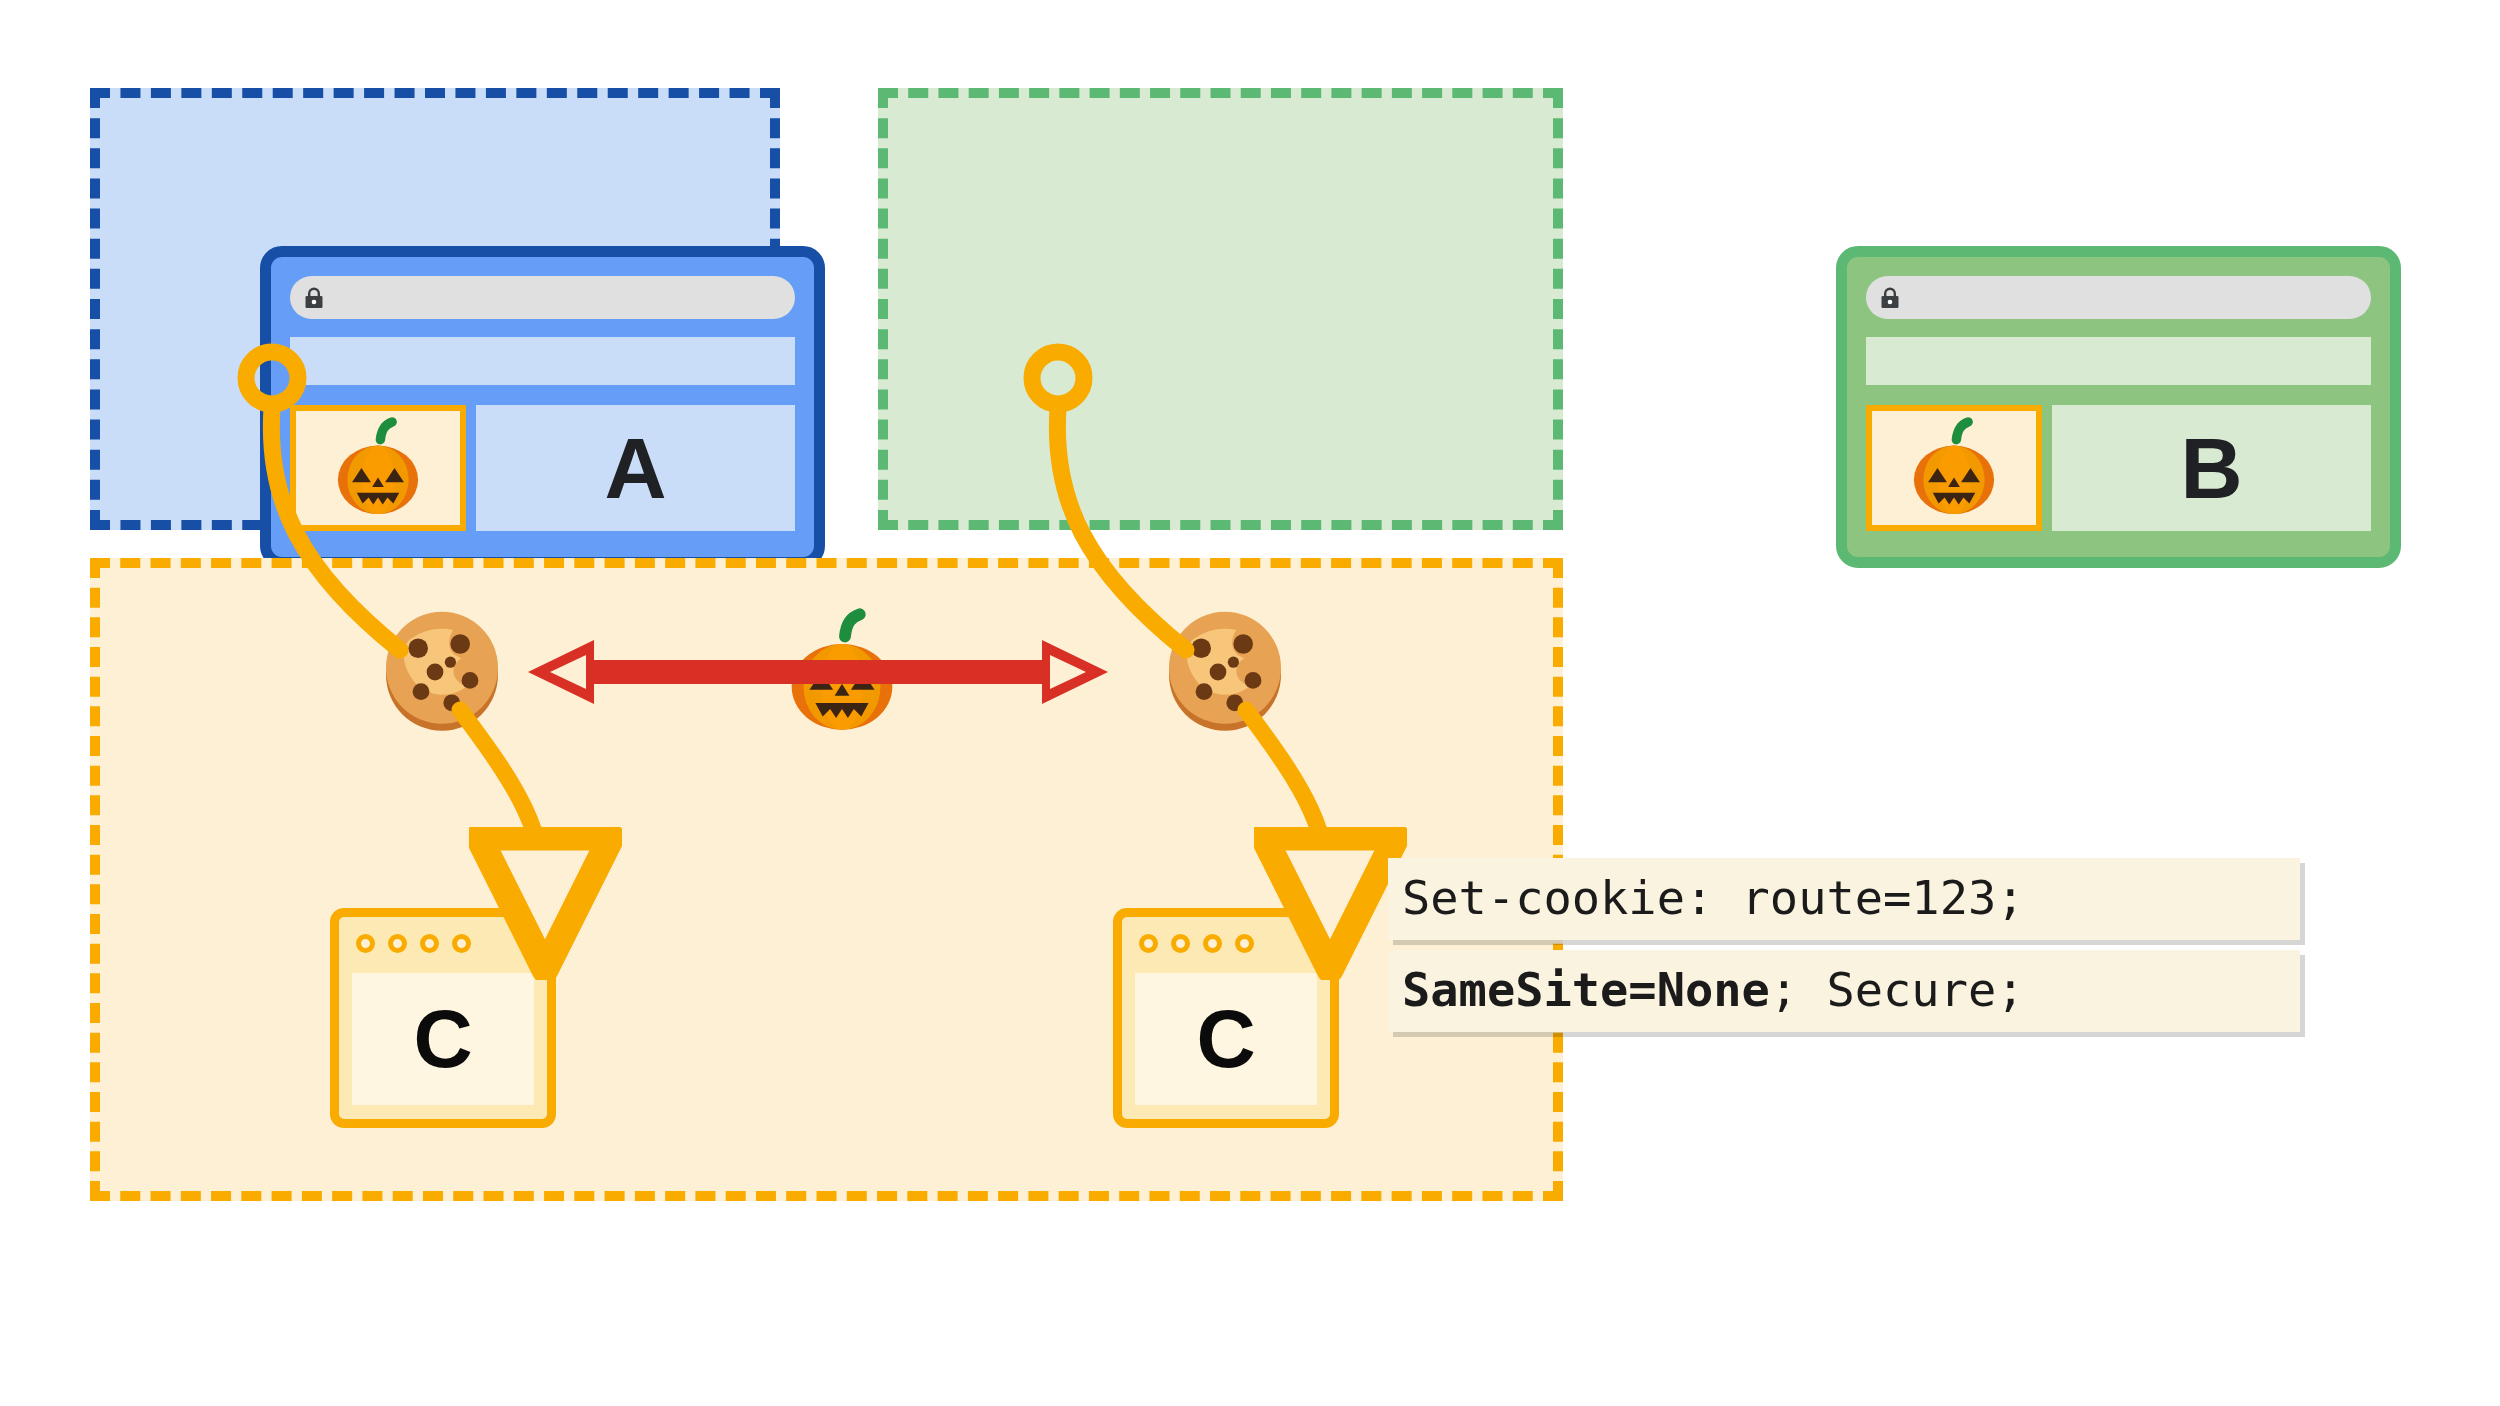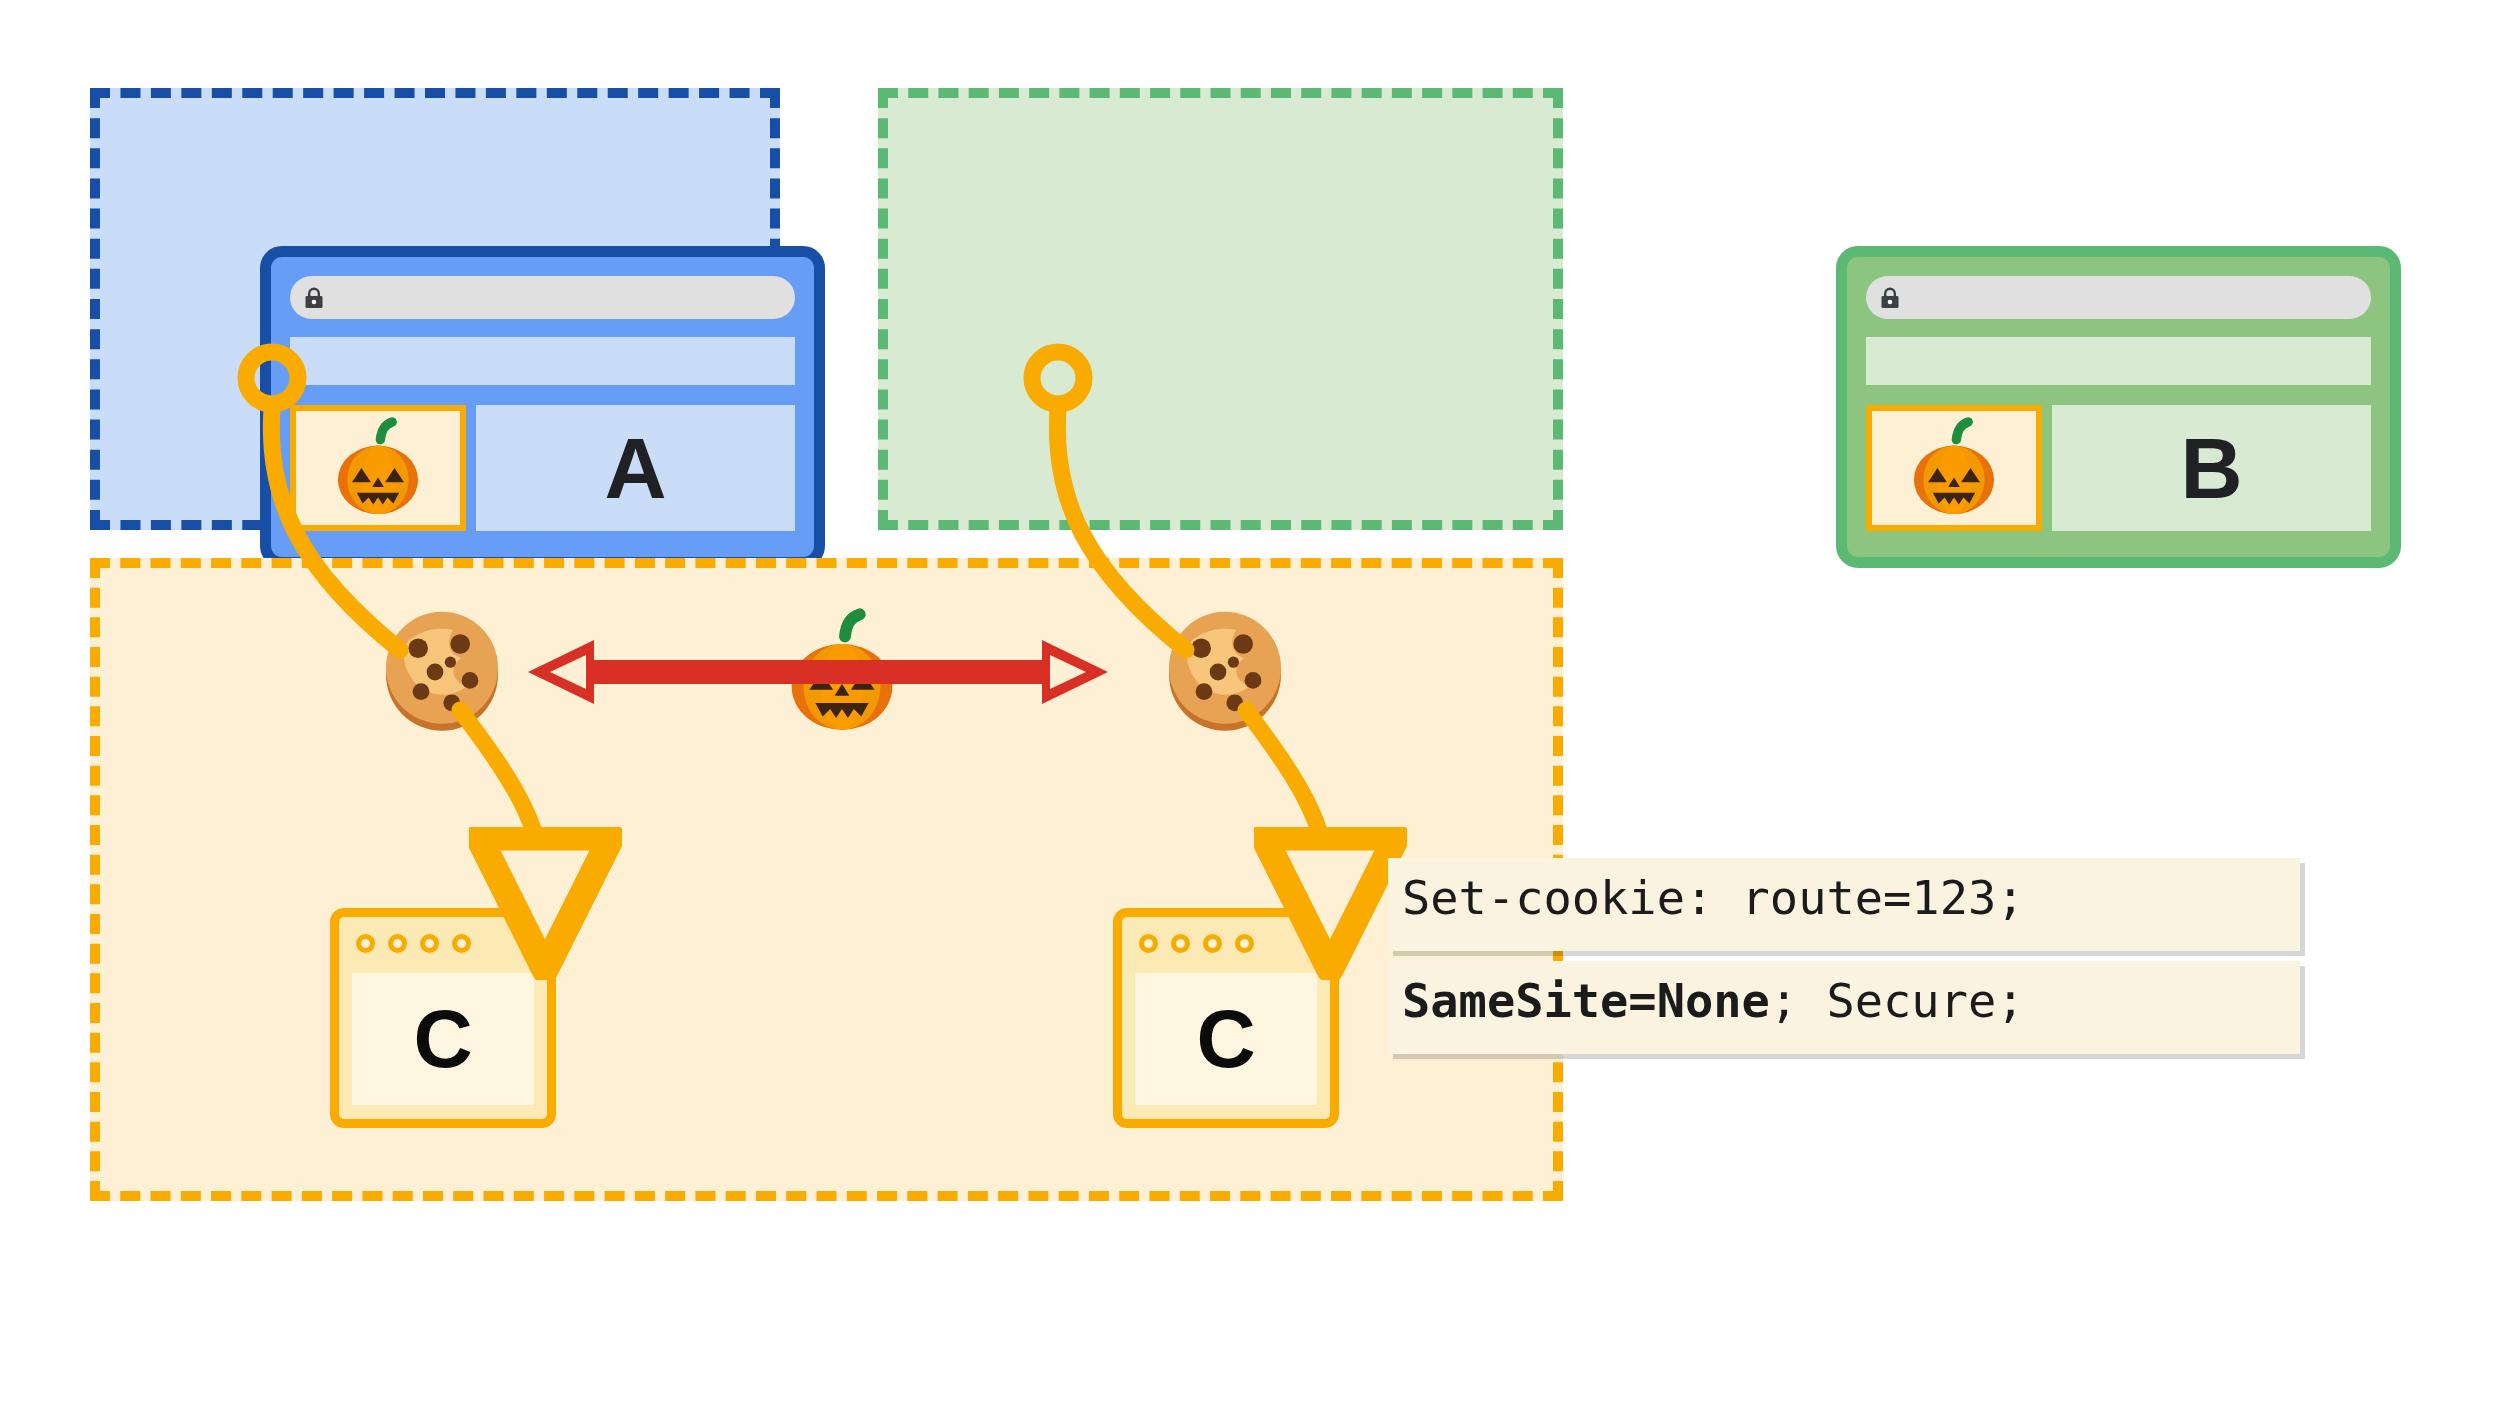--- a/index.html
+++ b/index.html
@@ -197,21 +197,21 @@
   #code-label {
     position: absolute;
     left: 1388px; top: 858px;
   }
   .code-line {
     background: #faf3e0;
     color: #1b1b1b;
     font-family: "DejaVu Sans Mono", monospace;
     font-size: 47px;
     line-height: 1.45;
-    padding: 6px 12px 19px 14px;
+    padding: 6px 12px 8px 14px;
     white-space: pre;
     box-shadow: 5px 5px 0 rgba(0,0,0,0.16);
     box-sizing: border-box;
     width: 912px;
   }
   #code-line-2 { margin-top: 10px; }
   .code-strong { font-weight: bold; margin-top: 17px; }
 </style>
 </head>
 <body>

